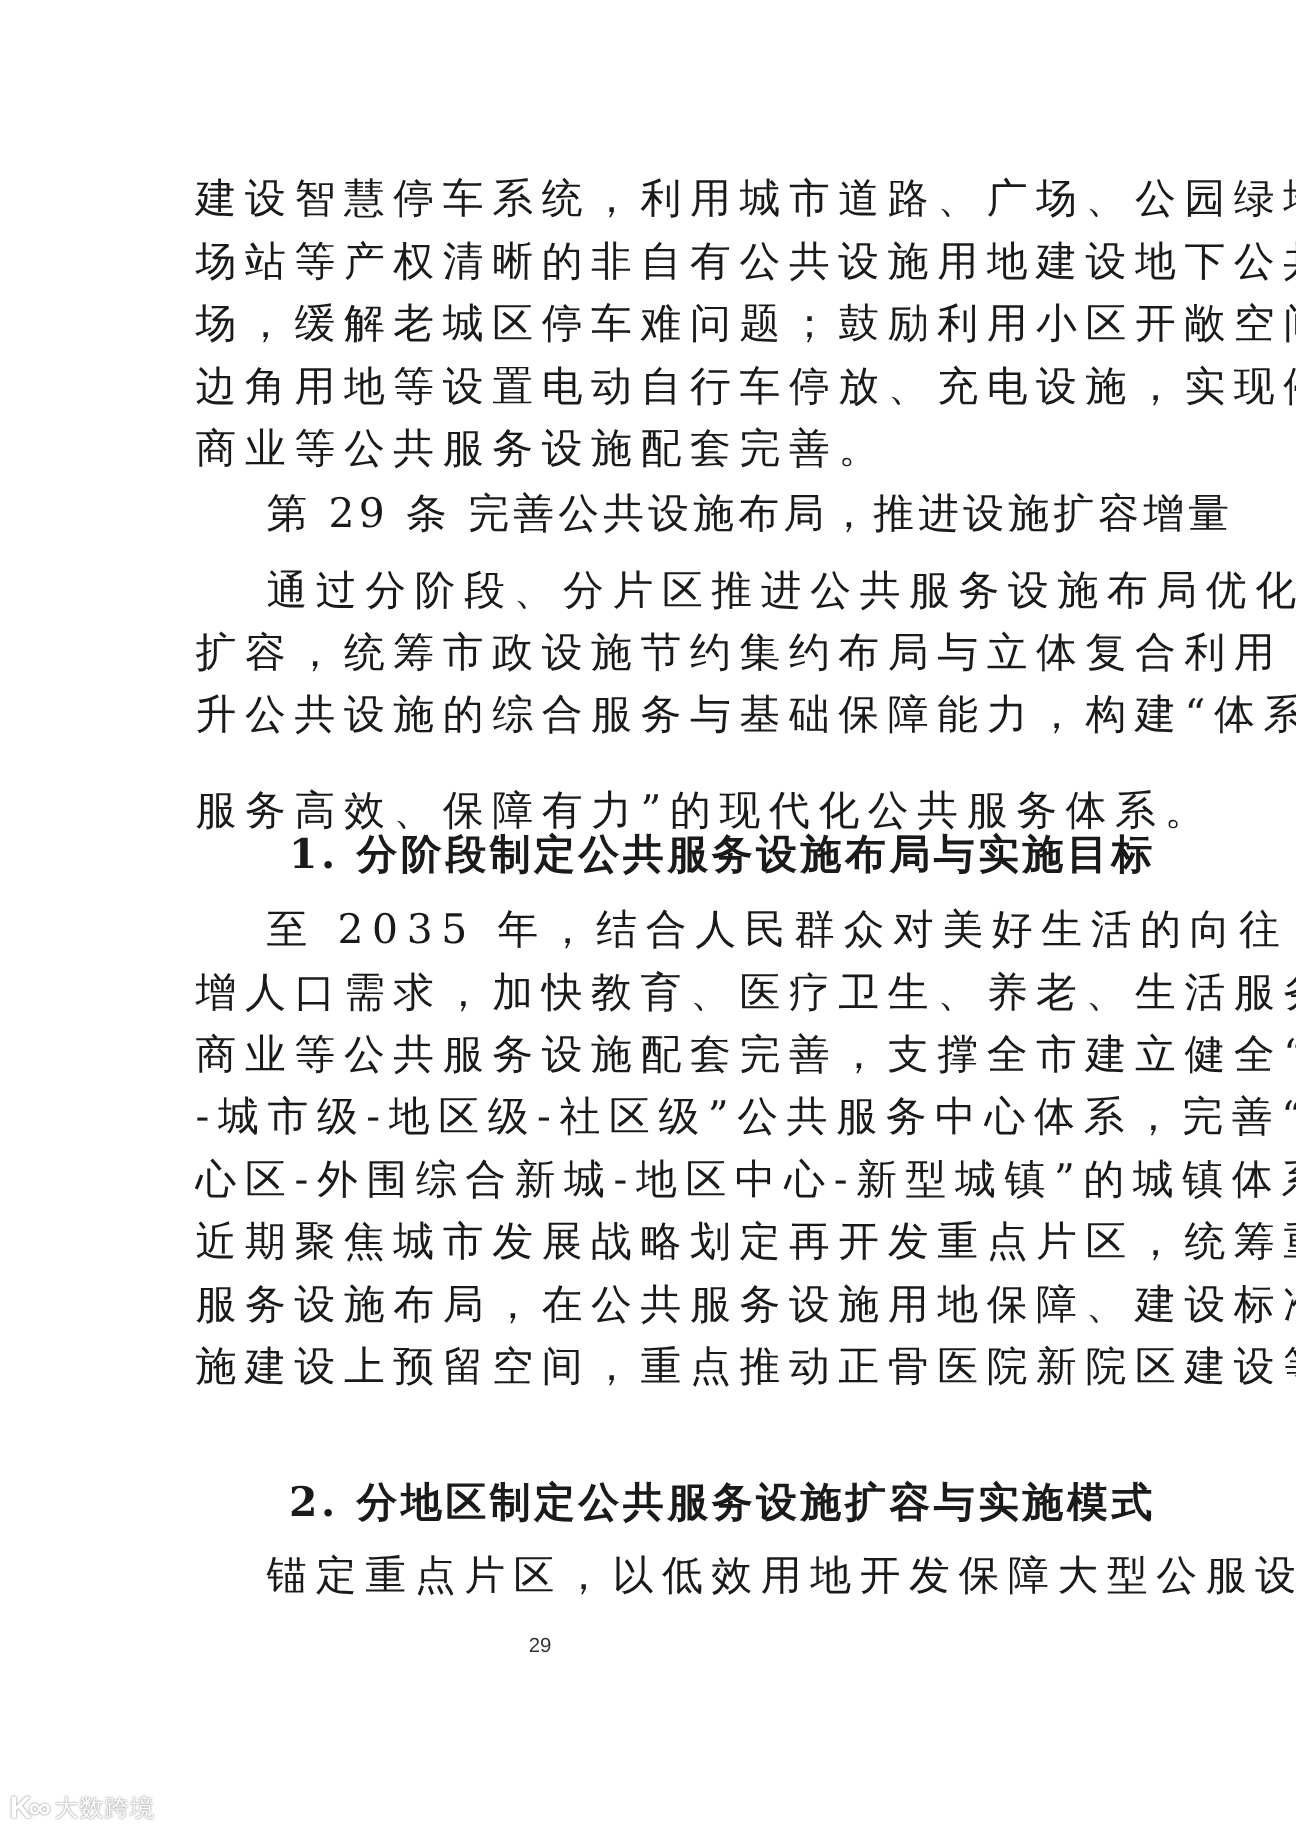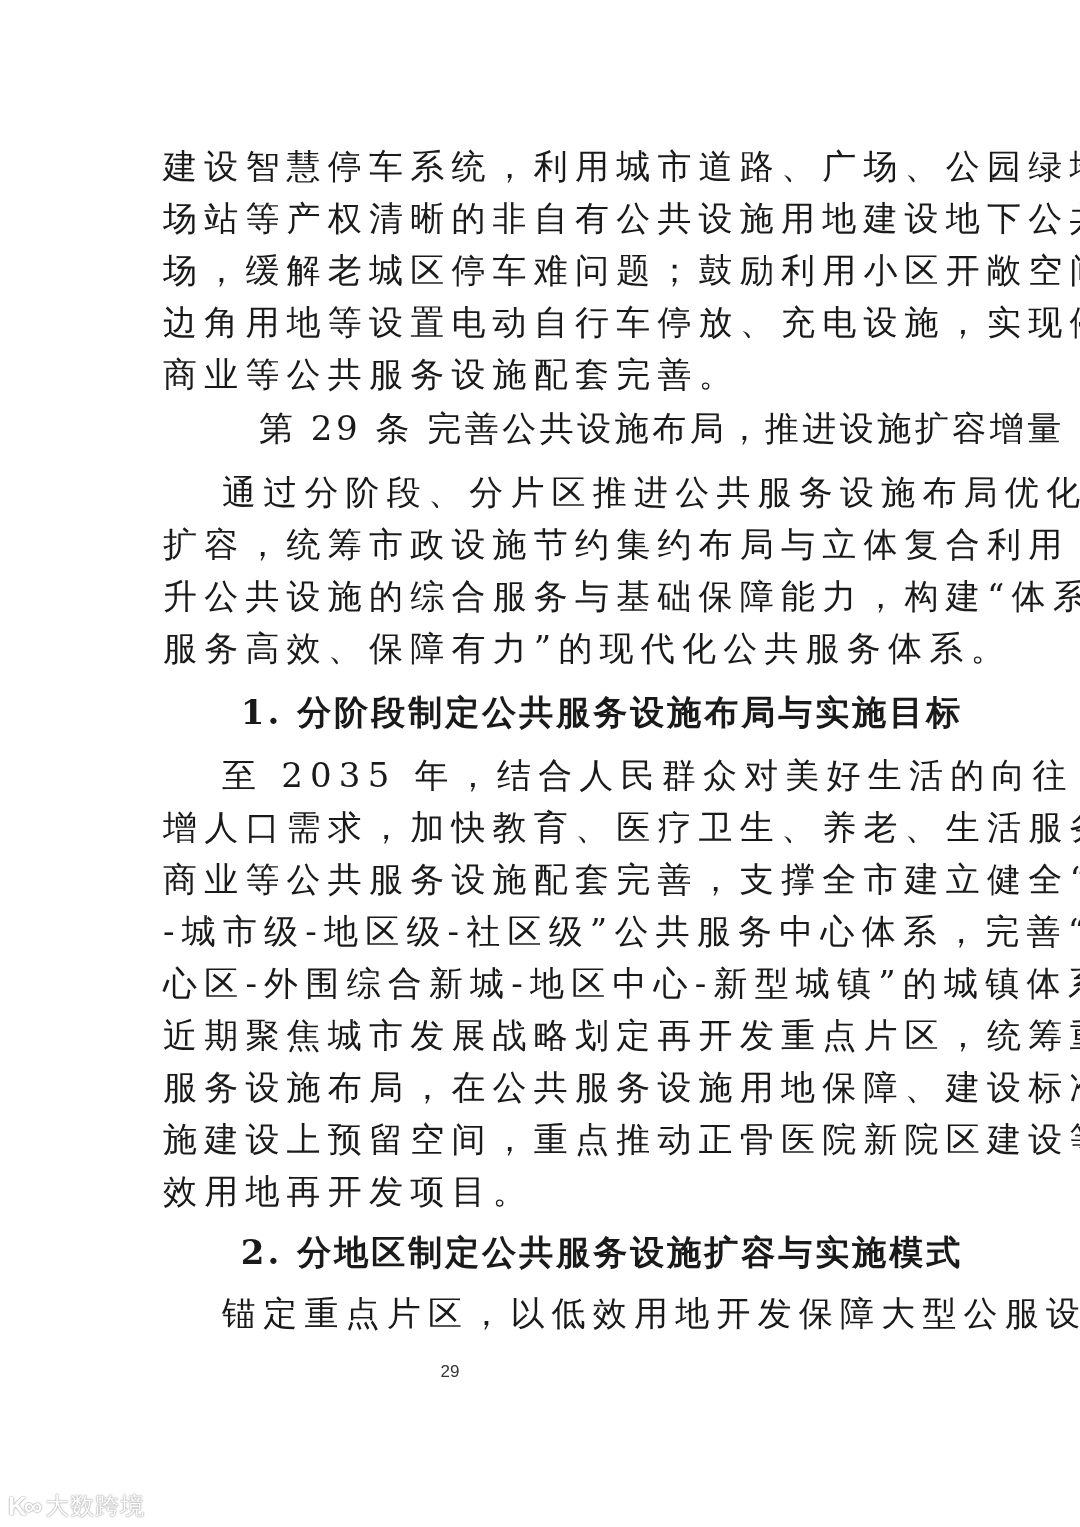--- a/index.html
+++ b/index.html
@@ -3,58 +3,57 @@
 <meta charset="utf-8">
 <style>
   html, body { margin: 0; padding: 0; background: #ffffff; }
   body { width: 1080px; height: 1527px; position: relative; overflow: hidden;
          font-family: "DejaVu Serif", "Liberation Serif", serif; color: #1a1a1a; }
   .page { position: absolute; left: 0; top: 0; width: 1080px; height: 1527px; }
   .line { position: absolute; left: 163px; width: 760px; height: 52px;
           font-size: 34px; line-height: 52px; letter-spacing: 7.2px; white-space: nowrap; }
   .indent { left: 222px; }
   .heading { font-weight: bold; letter-spacing: 3px; text-align: center; }
-  .article { letter-spacing: 3.5px; margin-left: 37px; }
+  .article { letter-spacing: 3.5px; }
   .pagenum { position: absolute; left: 0; width: 900px; top: 1362px; text-align: center;
              font-family: "Liberation Sans", sans-serif; font-size: 17px; color: #333; }
   .watermark { position: absolute; left: 8px; top: 1490px; height: 32px; display: flex;
                align-items: center; gap: 6px; color: #ffffff;
                text-shadow: 0 0 2px #9a9a9a, 0 0 1px #8a8a8a; opacity: 0.95; }
   .wm-logo { font-family: "Liberation Sans", sans-serif; font-size: 26px; font-weight: bold; letter-spacing: -3px; }
-  .wm-text { font-family: "DejaVu Sans", sans-serif; font-size: 24px; letter-spacing: 1px; }
+  .wm-text { font-family: "DejaVu Sans", sans-serif; font-size: 20px; letter-spacing: 1px; }
 </style>
 </head>
 <body>
 
 <div class="page">
 
   <div class="line" style="top:140px">建设智慧停车系统，利用城市道路、广场、公园绿地、公交</div>
   <div class="line" style="top:192px">场站等产权清晰的非自有公共设施用地建设地下公共停车</div>
   <div class="line" style="top:244px">场，缓解老城区停车难问题；鼓励利用小区开敞空间、绿化</div>
   <div class="line" style="top:296px">边角用地等设置电动自行车停放、充电设施，实现停放空间</div>
   <div class="line" style="top:348px">商业等公共服务设施配套完善。</div>
 
   <div class="line indent article" style="top:402px">第 29 条  完善公共设施布局，推进设施扩容增量</div>
 
   <div class="line indent" style="top:466px; width:700px">通过分阶段、分片区推进公共服务设施布局优化与容量</div>
   <div class="line" style="top:518px">扩容，统筹市政设施节约集约布局与立体复合利用，全面提</div>
   <div class="line" style="top:570px">升公共设施的综合服务与基础保障能力，构建“体系健全、</div>
-  <div class="line" style="top:622px">服务高效、保障有力”的现代化公共服务体系。</div>
+  <div class="line" style="top:650px">服务高效、保障有力”的现代化公共服务体系。</div>
 
   <div class="line indent heading" style="top:686px">1. 分阶段制定公共服务设施布局与实施目标</div>
 
   <div class="line indent" style="top:749px; width:700px">至 2035 年，结合人民群众对美好生活的向往，考虑新</div>
   <div class="line" style="top:801px">增人口需求，加快教育、医疗卫生、养老、生活服务、便民</div>
   <div class="line" style="top:853px">商业等公共服务设施配套完善，支撑全市建立健全“区域级</div>
   <div class="line" style="top:905px">-城市级-地区级-社区级”公共服务中心体系，完善“城市核</div>
   <div class="line" style="top:957px">心区-外围综合新城-地区中心-新型城镇”的城镇体系建设。</div>
   <div class="line" style="top:1009px">近期聚焦城市发展战略划定再开发重点片区，统筹重大公共</div>
   <div class="line" style="top:1061px">服务设施布局，在公共服务设施用地保障、建设标准以及实</div>
   <div class="line" style="top:1113px">施建设上预留空间，重点推动正骨医院新院区建设等近期低</div>
-  <div class="line" style="top:1165px">效用地再开发项目。</div>
 
   <div class="line indent heading" style="top:1226px">2. 分地区制定公共服务设施扩容与实施模式</div>
 
   <div class="line indent" style="top:1287px; width:720px">锚定重点片区，以低效用地开发保障大型公服设施布局。</div>
 
   <div class="pagenum">29</div>
 
   <div class="watermark">
     <span class="wm-logo">K∞</span>
     <span class="wm-text">大数跨境</span>

